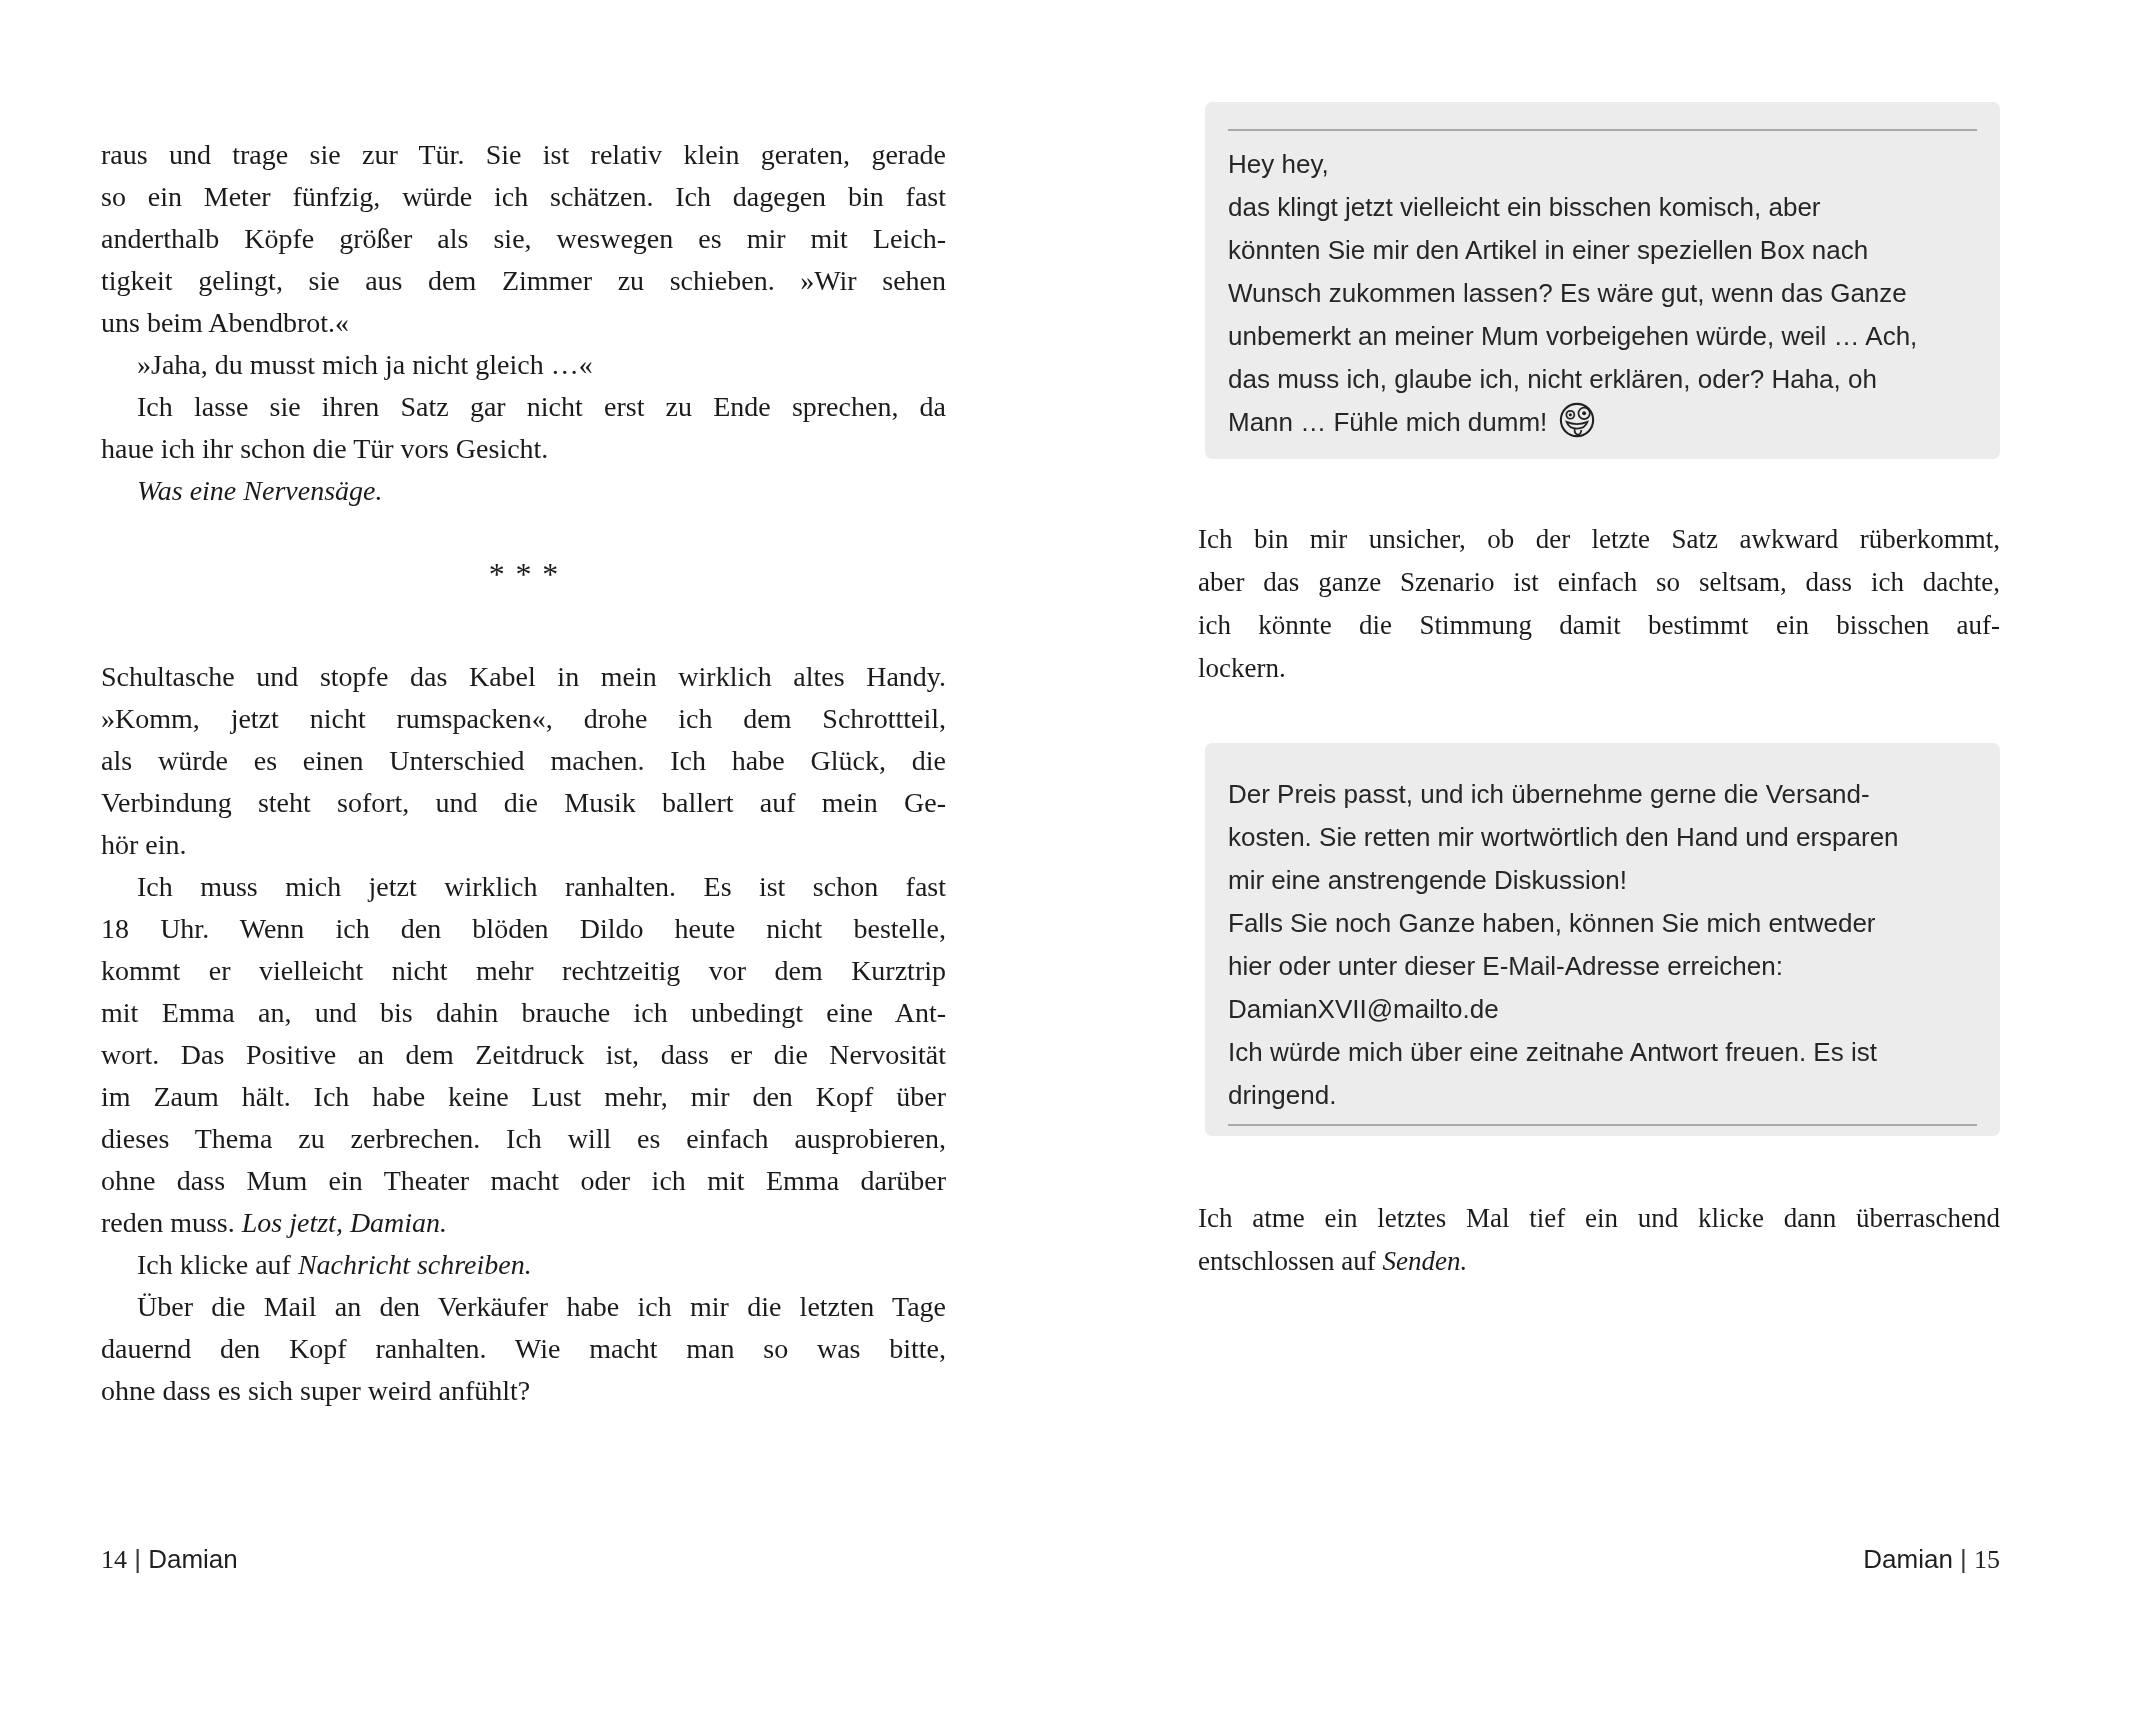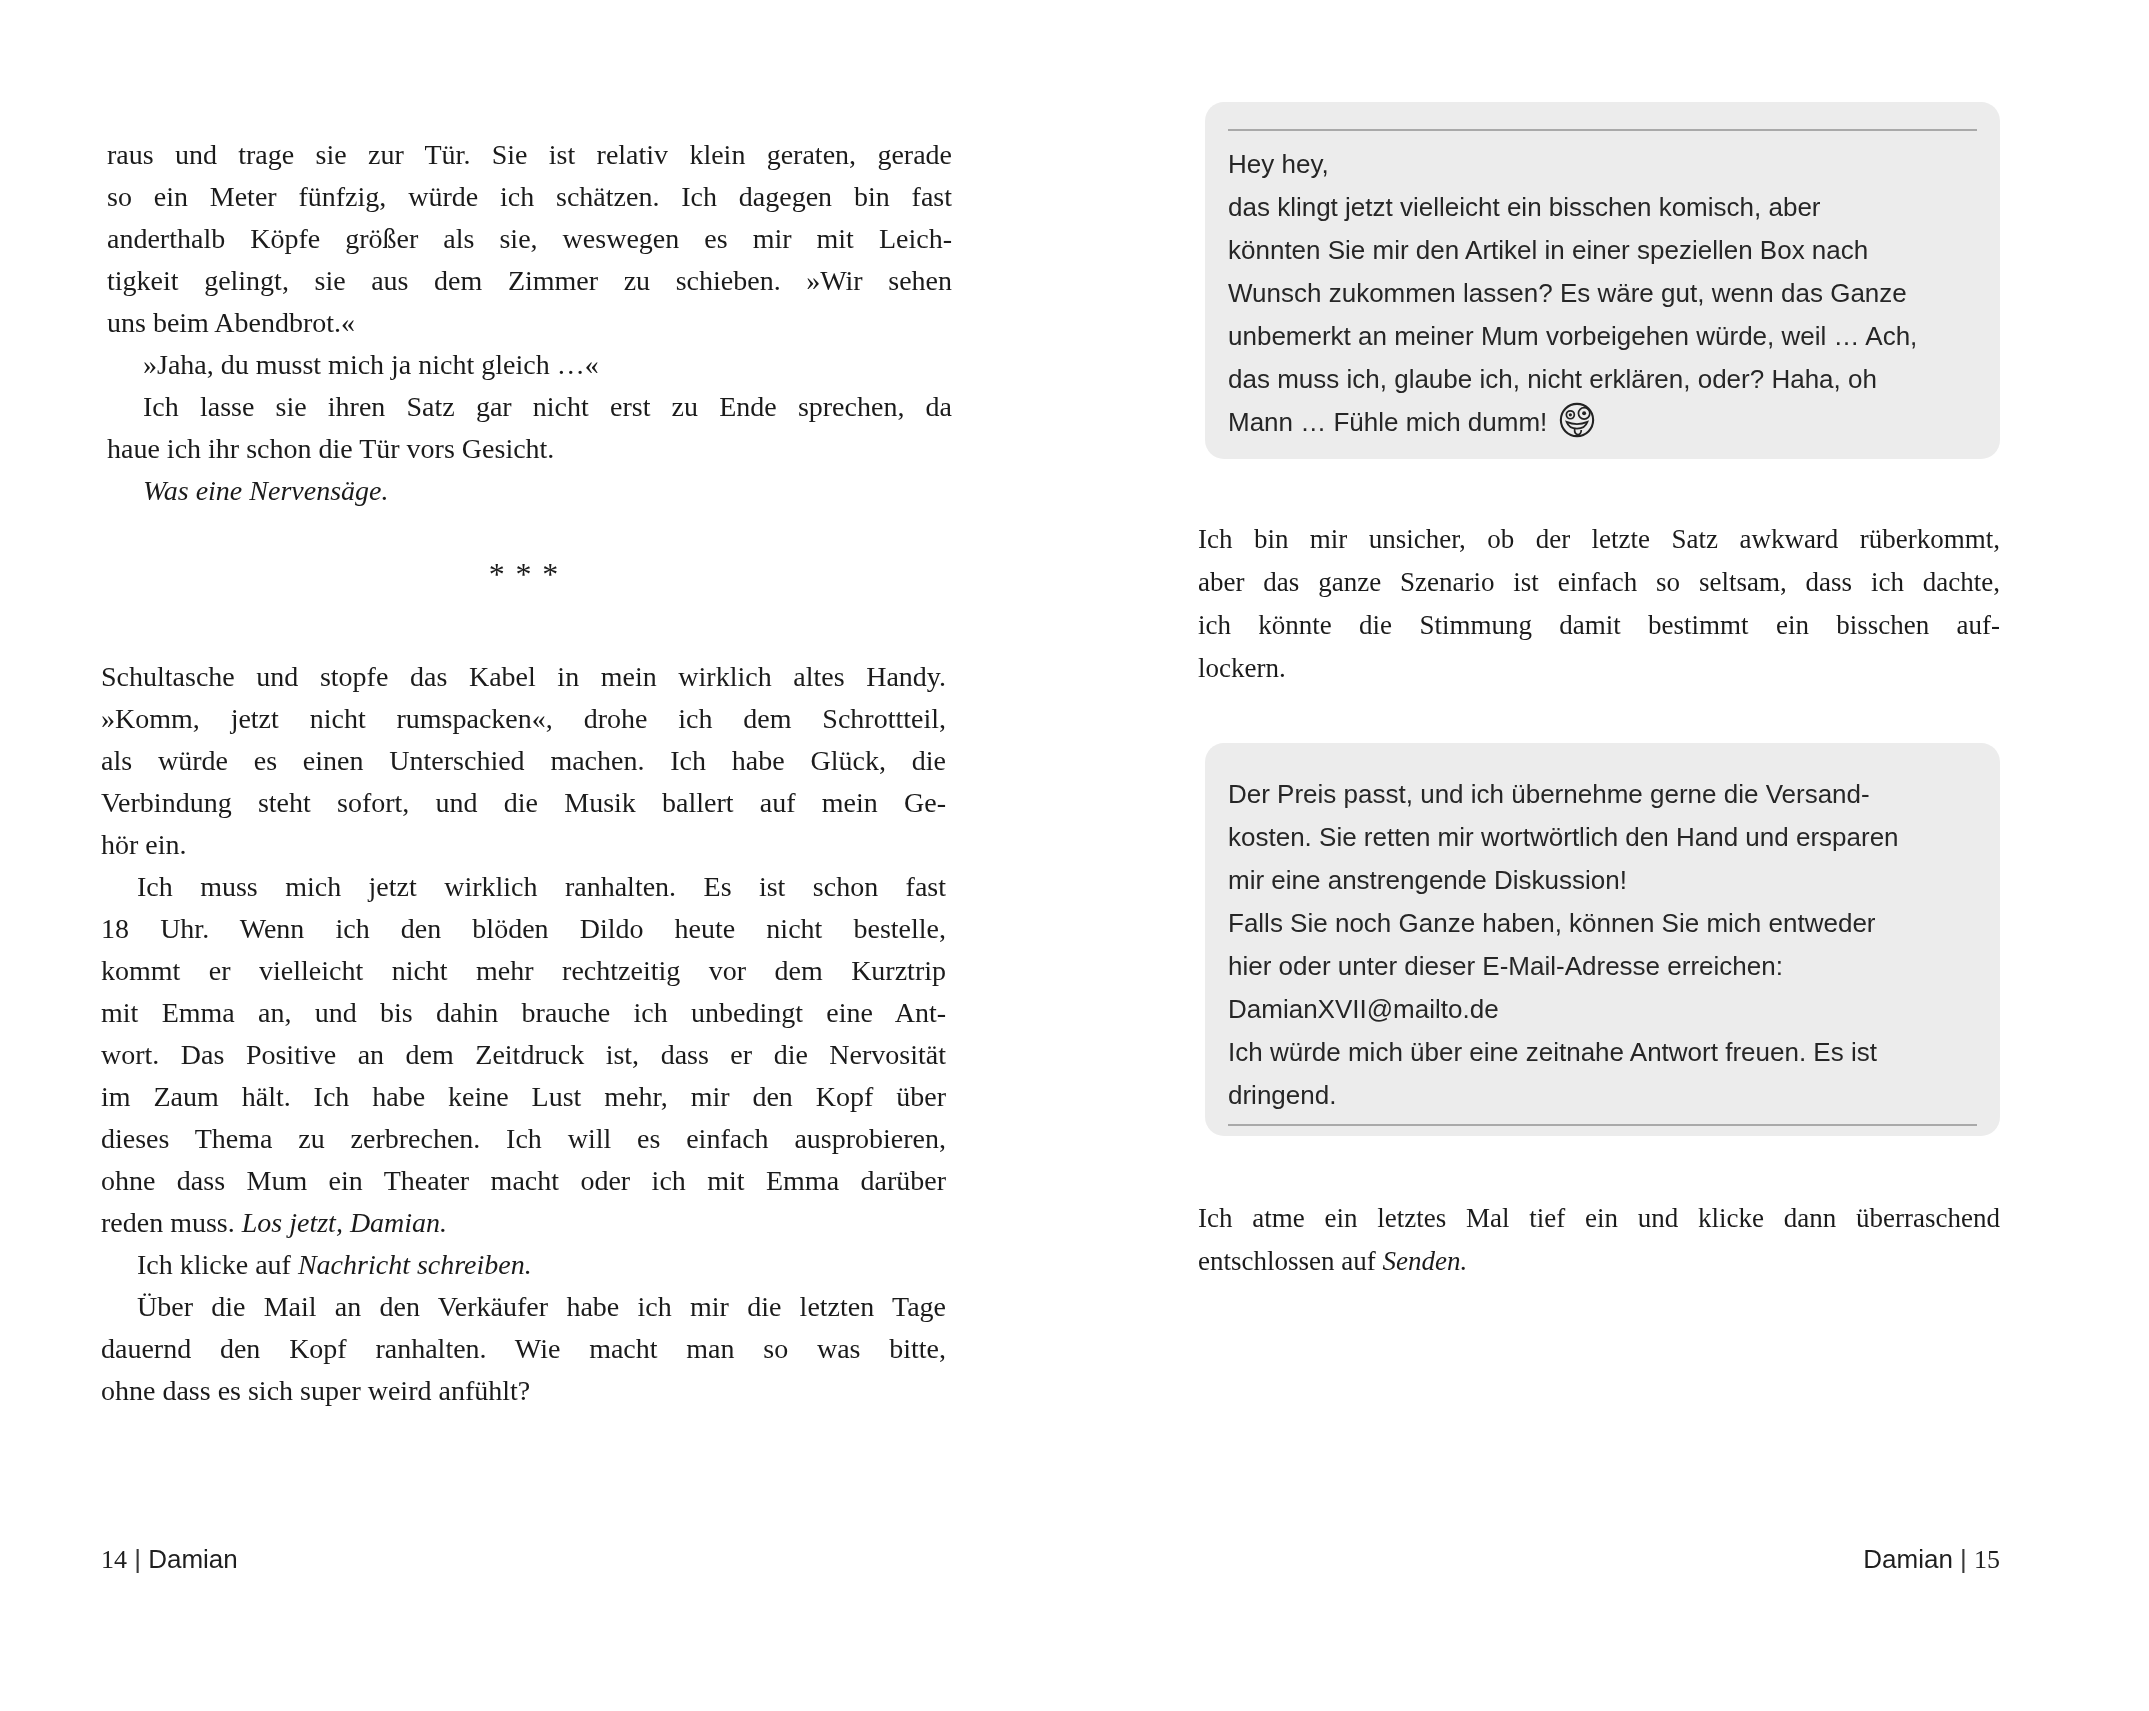--- a/index.html
+++ b/index.html
@@ -30,21 +30,21 @@
   
   .separator{
     position:absolute;left:101px;top:553px;width:845px;
     font-family:"Liberation Serif","DejaVu Serif",serif;
     font-size:32px;line-height:42px;color:var(--text);
     text-align:center;letter-spacing:10.7px;text-indent:10.7px;
   }
   
   .msgbox{
     position:absolute;left:1205px;width:795px;
-    background:var(--box-bg);border-radius:19px;
+    background:var(--box-bg);border-radius:7px;
     box-sizing:border-box;
     font-family:"Liberation Sans","DejaVu Sans",sans-serif;
     font-size:26px;line-height:43px;color:#262626;
   }
   .msgbox .tline{white-space:nowrap;text-align:left;text-align-last:left;}
   #msgbox-1{top:102px;padding:27px 23px 14.3px;}
   #msgbox-1 .msg-lines{margin-top:12.5px;}
   #msgbox-2{top:743px;padding:30px 23px 10px;}
   #msgbox-2 .msg-rule{margin-top:7.2px;}
   .msg-rule{height:1.8px;background:var(--rule);}
@@ -66,21 +66,21 @@
     width:38px;height:38px;vertical-align:-8px;margin-left:10.7px;
   }
   .zany *{stroke:#222;fill:none;}
   .zany .dot{fill:#222;stroke:none;}
 </style>
 </head>
 <body>
 
 <div id="page">
 
-  <div class="prose prose-left" style="left:107px;top:134px;width:845px;">
+  <div class="prose prose-left" style="left:101px;top:134px;width:845px;">
       <div class="tline just">raus und trage sie zur Tür. Sie ist relativ klein geraten, gerade</div>
       <div class="tline just">so ein Meter fünfzig, würde ich schätzen. Ich dagegen bin fast</div>
       <div class="tline just">anderthalb Köpfe größer als sie, weswegen es mir mit Leich-</div>
       <div class="tline just">tigkeit gelingt, sie aus dem Zimmer zu schieben. »Wir sehen</div>
       <div class="tline last">uns beim Abendbrot.«</div>
       <div class="tline last ind">»Jaha, du musst mich ja nicht gleich …«</div>
       <div class="tline just ind">Ich lasse sie ihren Satz gar nicht erst zu Ende sprechen, da</div>
       <div class="tline last">haue ich ihr schon die Tür vors Gesicht.</div>
       <div class="tline last ind"><em>Was eine Nervensäge.</em></div>
     </div>

